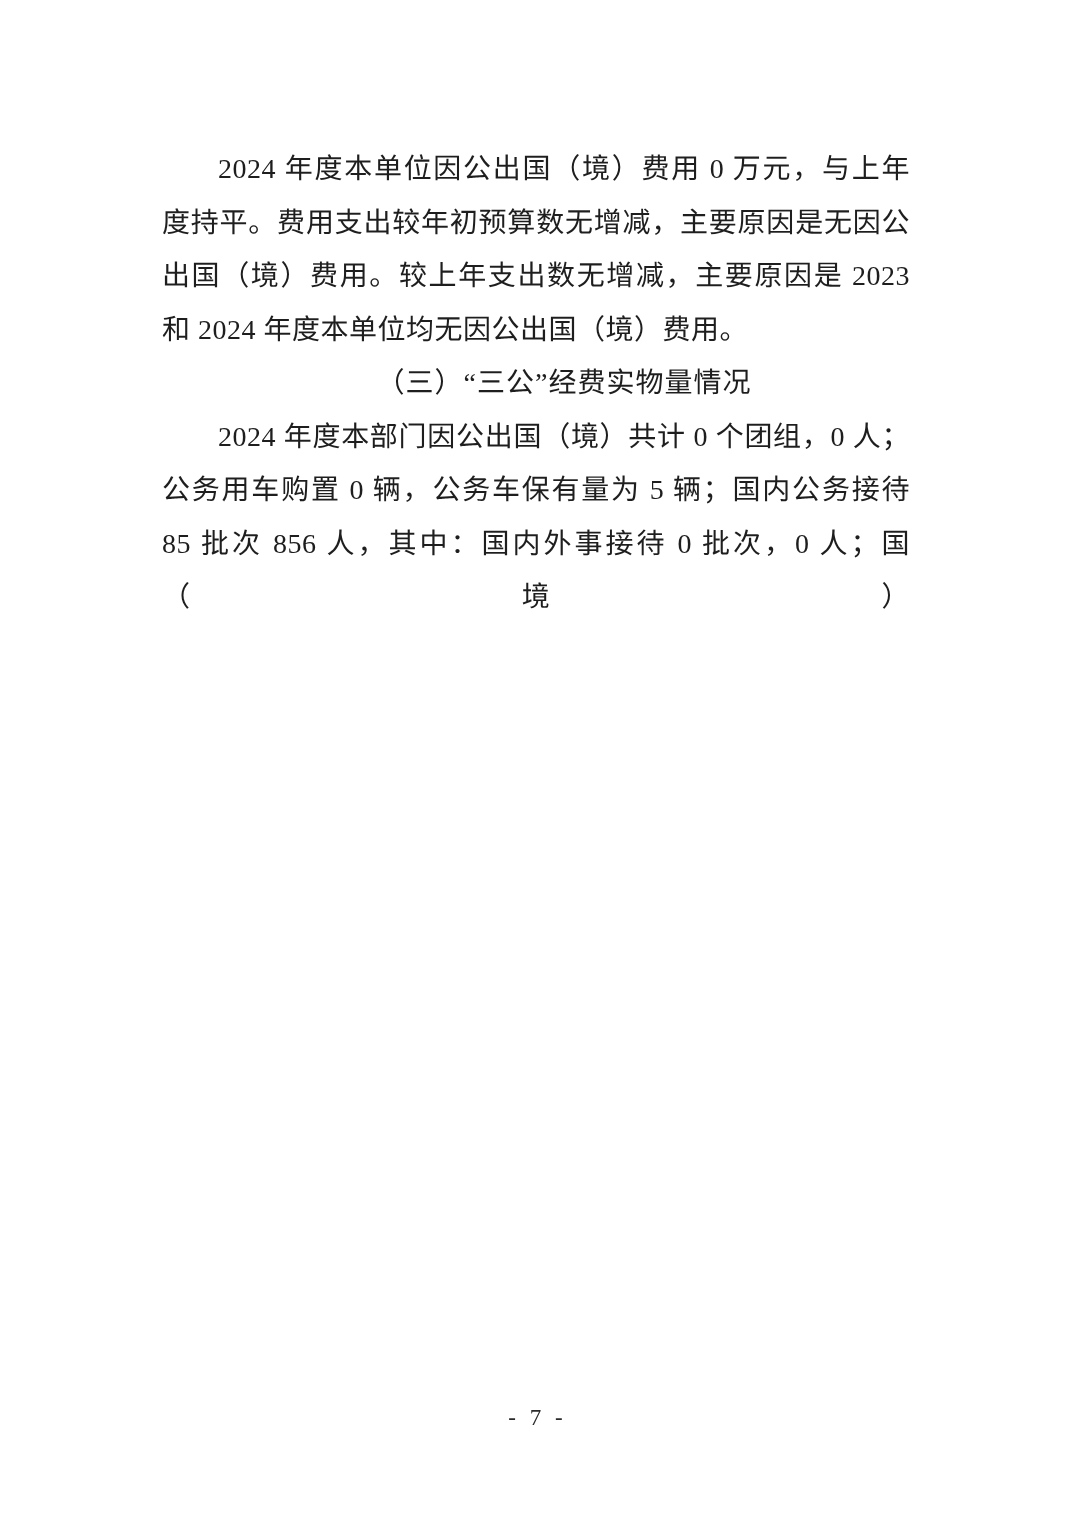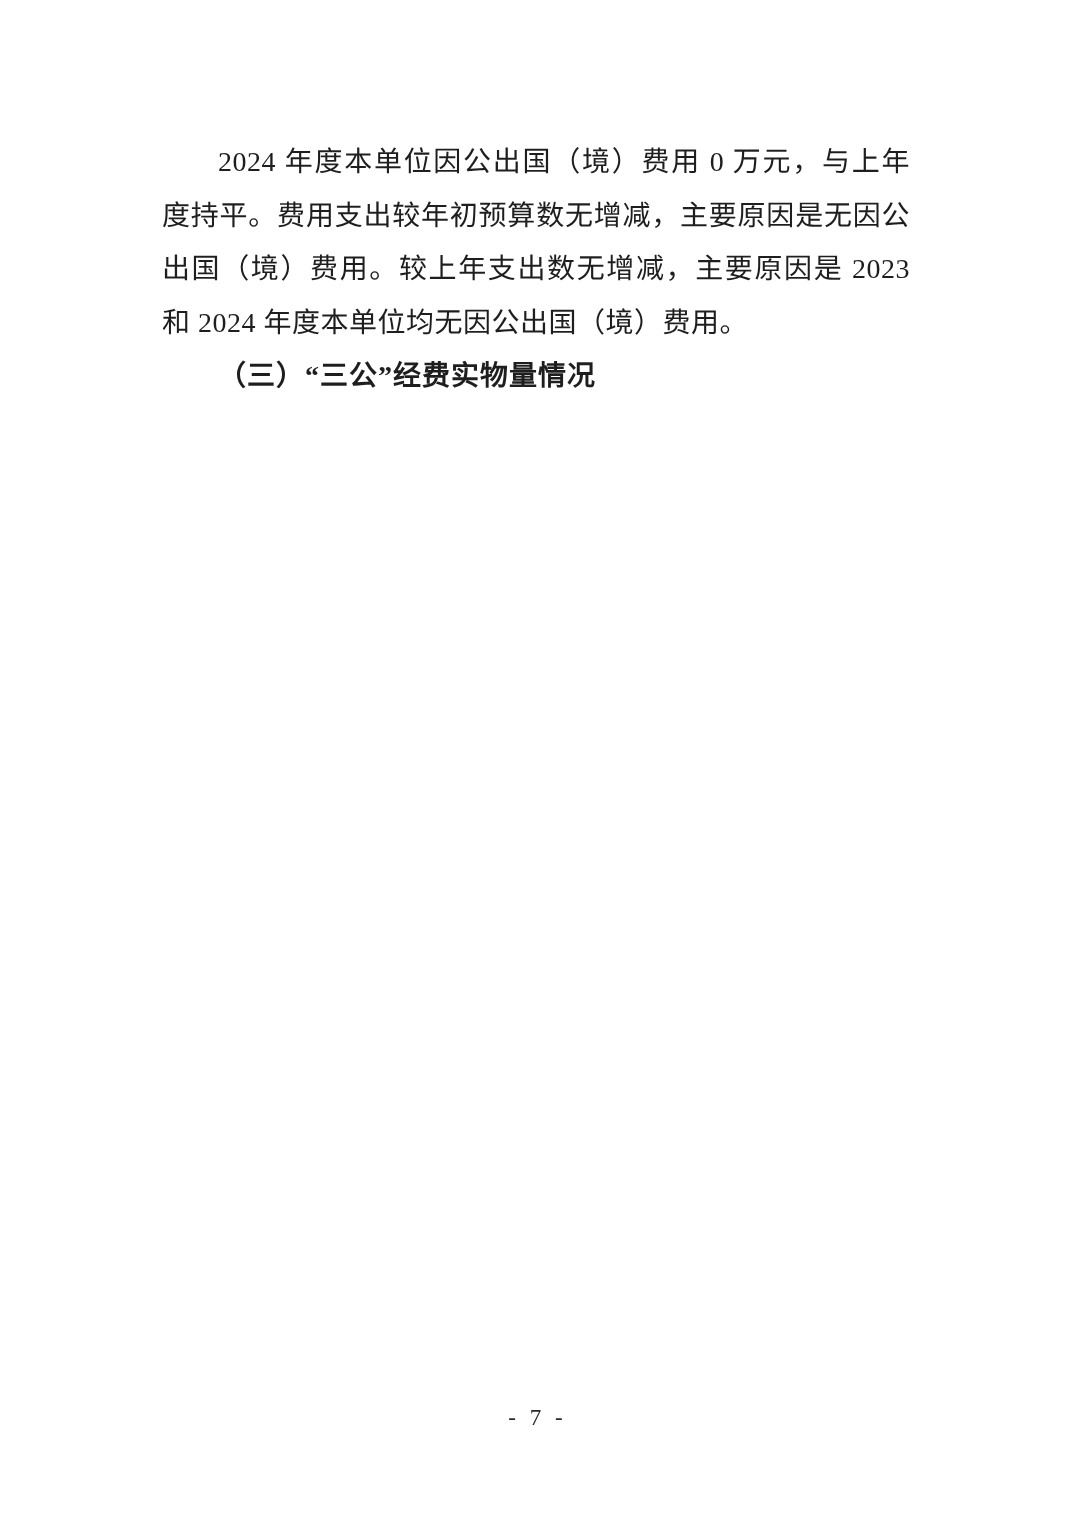--- a/index.html
+++ b/index.html
@@ -12,37 +12,37 @@
     width: 1075px;
     height: 1520px;
     background: #ffffff;
     overflow: hidden;
     font-family: "Liberation Serif", "DejaVu Serif", serif;
     color: #1e1e1e;
   }
   .content {
     position: absolute;
     left: 162px;
-    top: 135px;
+    top: 142px;
     width: 748px;
   }
   .content p {
     margin: 0;
     padding: 0;
     font-size: 28px;
     line-height: 53.5px;
     text-align: justify;
     text-justify: inter-character;
     text-indent: 2em;
     word-break: normal;
     letter-spacing: 0.5px;
   }
   .content p.heading {
-    font-weight: 700;
-    text-align: left;
+    font-weight: 400;
+    text-align: center;
     letter-spacing: 1px;
   }
   .content p.body-continued {
     
     text-align-last: justify;
   }
   .footer {
     position: absolute;
     left: 0;
     width: 1075px;
@@ -54,17 +54,18 @@
     letter-spacing: 4px;
   }
 </style>
 </head>
 <body>
 
 <div class="page">
   <div class="content">
     <p class="body">2024 年度本单位因公出国（境）费用 0 万元，与上年度持平。费用支出较年初预算数无增减，主要原因是无因公出国（境）费用。较上年支出数无增减，主要原因是 2023 和 2024 年度本单位均无因公出国（境）费用。</p>
     <p class="heading">（三）“三公”经费实物量情况</p>
+    <p class="body-continued">2024 年度本部门因公出国（境）共计 0 个团组，0 人；公务用车购置 0 辆，公务车保有量为 5 辆；国内公务接待 85 批次 856 人，其中：国内外事接待 0 批次，0 人；国（境）</p>
   </div>
   <div class="footer">
     <span>- 7 -</span>
   </div>
 </div>
 
 </body></html>

